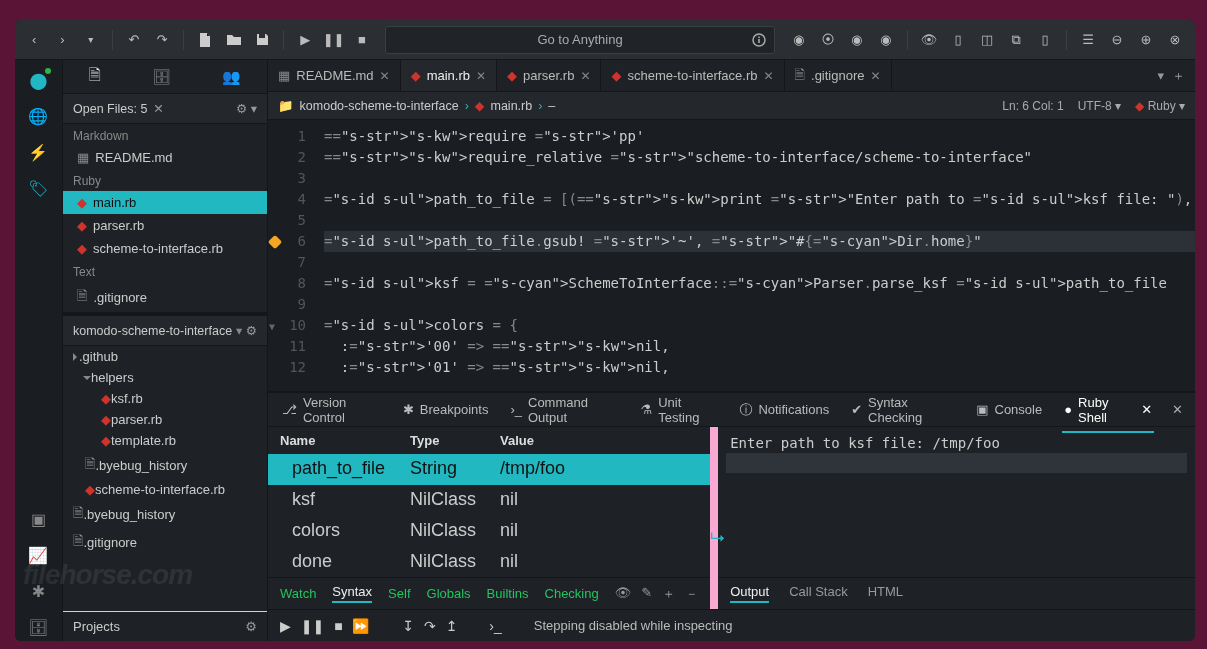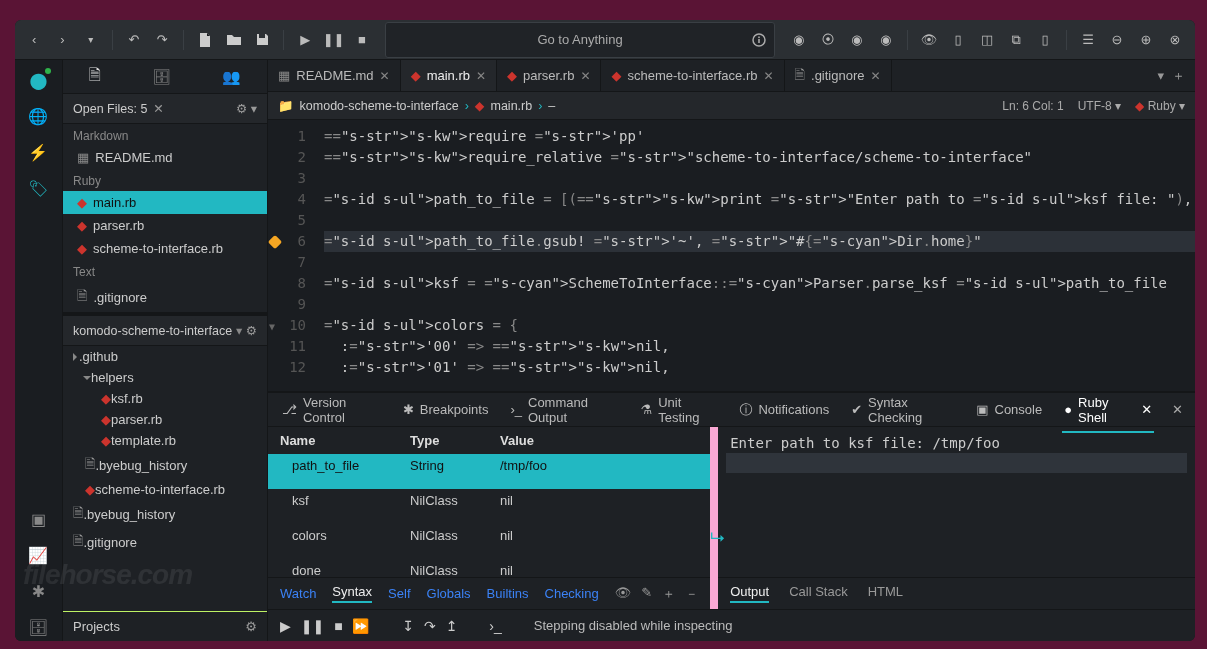--- a/index.html
+++ b/index.html
@@ -3,21 +3,21 @@
 <meta charset="utf-8">
 <style>
 * { margin: 0; padding: 0; box-sizing: border-box; }
 body { font-family: "Segoe UI", Arial, sans-serif; background: #5a1435; width: 1207px; height: 649px; overflow: hidden; font-size: 13px; color: #ccc; }
 .ide { position: absolute; top: 20px; left: 15px; right: 12px; bottom: 8px; background: #1a1d21; border-radius: 6px; display: flex; flex-direction: column; overflow: hidden; }
 
 
 .topbar { height: 40px; background: #2b2f33; display: flex; align-items: center; padding: 0 8px; gap: 6px; border-bottom: 1px solid #141618; }
 .tb-btn { width: 24px; height: 24px; display: inline-flex; align-items: center; justify-content: center; color: #bbb; cursor: pointer; border-radius: 3px; }
 .tb-sep { width: 1px; height: 20px; background: #3a3f44; margin: 0 4px; }
-.goto { flex: 0 0 390px; margin: 0 auto; height: 36px; background: #202327; border: 1px solid #3a3f44; border-radius: 3px; display: flex; align-items: center; justify-content: center; color: #aaa; position: relative; }
+.goto { flex: 0 0 390px; margin: 0 auto; height: 28px; background: #202327; border: 1px solid #3a3f44; border-radius: 3px; display: flex; align-items: center; justify-content: center; color: #aaa; position: relative; }
 .goto .warn { position: absolute; right: 8px; color: #aaa; }
 .tb-spacer { flex: 1; }
 .tb-right { display: flex; align-items: center; gap: 5px; }
 
 
 .body { flex: 1; display: flex; overflow: hidden; }
 .rail { width: 48px; background: #1a1d21; border-right: 1px solid #141618; display: flex; flex-direction: column; align-items: center; padding-top: 6px; gap: 8px; }
 .rail .rbtn { width: 28px; height: 28px; display: flex; align-items: center; justify-content: center; cursor: pointer; color: #888; border-radius: 4px; font-size: 16px; }
 .rail .rbtn.active { color: #22b8c2; }
 .rail .spacer { flex: 1; }
@@ -71,25 +71,25 @@
 
 .bottom { height: 250px; display:flex; flex-direction:column; border-top:2px solid #141618; background:#1e2125; }
 .btabs { height:34px; display:flex; align-items:center; gap:18px; padding:0 12px; border-bottom:1px solid #141618; font-size:13px; }
 .btab { display:flex; align-items:center; gap:6px; color:#bbb; cursor:pointer; padding: 0 2px; }
 .btab.active { color:#fff; border-bottom:2px solid #22b8c2; padding-bottom:6px; margin-bottom:-8px;}
 .btabs .x-right { margin-left:auto; cursor:pointer; color:#aaa;}
 .bsplit { flex:1; display:flex; overflow:hidden; }
 .vars { flex: 0 0 440px; display:flex; flex-direction:column; border-right:8px solid #f9a8d4; }
 .vars-hdr { display:flex; padding:6px 12px; font-weight:600; font-size:13px; color:#ddd; }
 .vars-hdr .c1{flex:0 0 130px;} .vars-hdr .c2{flex:0 0 90px;} .vars-hdr .c3{flex:1;}
-.vrow { display:flex; padding:4px 12px 16px 24px; font-size:13px; color:#ccc;align-items:center; }
+.vrow { display:flex; padding:4px 12px 6px 24px; font-size:18px; color:#ccc;align-items:center; }
 .vrow .c1{flex:0 0 118px;} .vrow .c2{flex:0 0 90px;} .vrow .c3{flex:1;}
 .vrow.sel { background:#22b8c2; color:#111; }
 .vars-scopes { display:flex; gap:16px; padding:6px 12px; font-size:13px; border-top:1px solid #141618; align-items:center; }
-.vars-scopes .sc{color:#3b82f6;cursor:pointer;} .vars-scopes .sc.active{color:#eee;border-bottom:2px solid #22b8c2;padding-bottom:2px;}
+.vars-scopes .sc{color:#22c55e;cursor:pointer;} .vars-scopes .sc.active{color:#eee;border-bottom:2px solid #22b8c2;padding-bottom:2px;}
 .vars-scopes .sright{margin-left:auto;display:flex;gap:10px;color:#999;}
 .shell { flex:1; display:flex; flex-direction:column; }
 .term { flex:1; padding:6px 12px; font-family:"Consolas",monospace; font-size:14px; line-height:20px; position:relative; }
 .term .curline { background: rgba(80,90,100,0.35); height:20px; position:absolute; left:8px; right:8px; top:26px; }
 .term .cursor-arrow { position:absolute; left: -8px; top: 100px; color:#22b8c2; font-size:18px;}
 .shell-tabs { display:flex; gap:20px; padding:6px 12px; border-top:1px solid #141618; font-size:13px; }
 .shell-tabs .st{color:#999; cursor:pointer;} .shell-tabs .st.active{color:#eee;border-bottom:2px solid #22b8c2;padding-bottom:2px;}
 
 .dbgbar { height:32px; display:flex; align-items:center; gap:10px; padding:0 12px; border-top:1px solid #141618; font-size:13px; color:#bbb; }
 .dbgbar .db { cursor:pointer; color:#ccc; font-size:14px;}

